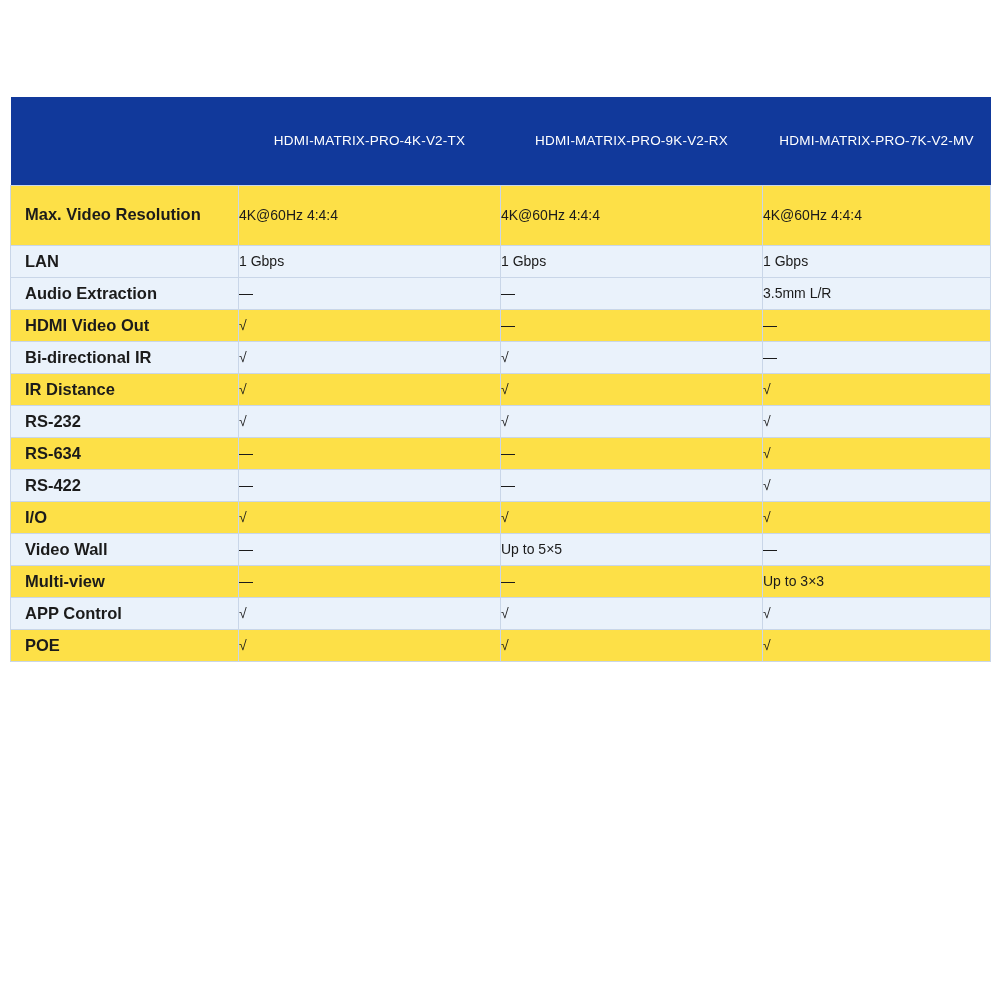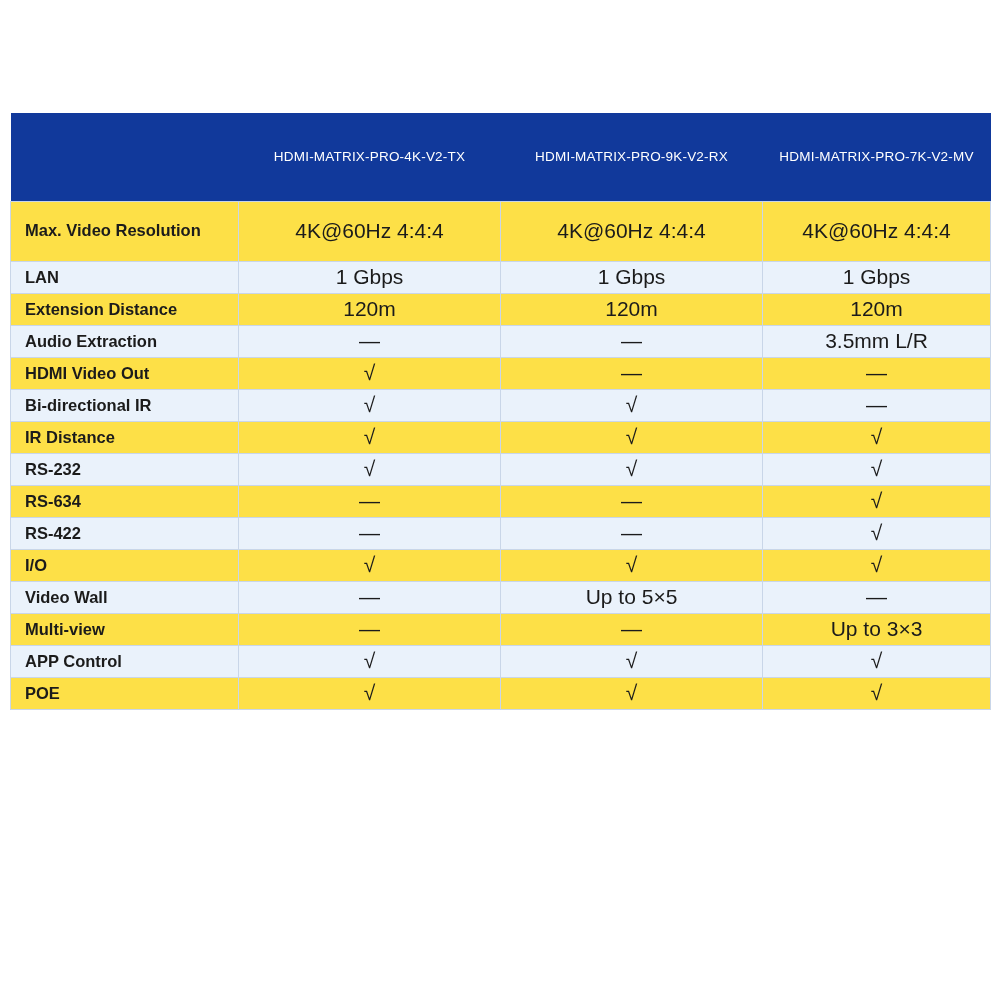--- a/index.html
+++ b/index.html
@@ -16,21 +16,21 @@
   }
   .page {
     position: relative;
     width: 1000px;
     height: 1000px;
     box-sizing: border-box;
   }
   .table-wrap {
     position: absolute;
     left: 10px;
-    top: 113px;
+    top: 97px;
     width: 980px;
   }
   table.spec {
     border-collapse: collapse;
     table-layout: fixed;
     width: 980px;
   }
   table.spec col.c0 { width: 228px; }
   table.spec col.c1 { width: 262px; }
   table.spec col.c2 { width: 262px; }
@@ -62,23 +62,22 @@
   }
   tbody td.label {
     text-align: left;
     padding-left: 14px;
     font-weight: bold;
     font-size: 16.5px;
     color: #1b1b1b;
     line-height: 1.25;
   }
   tbody td.val {
-    text-align: center;
     color: #1b1b1b;
-    font-size: 21px;
+    font-size: 14px;
   }
   tbody tr.alt td {
     background: #eaf2fb;
   }
   tbody tr.plain td {
     background: #fde047;
   }
   tbody tr.tall td {
     height: 60px;
   }
@@ -118,26 +117,20 @@
           <td class="val">4K@60Hz 4:4:4</td>
           <td class="val">4K@60Hz 4:4:4</td>
           <td class="val">4K@60Hz 4:4:4</td>
         </tr>
         <tr class="alt">
           <td class="label">LAN</td>
           <td class="val">1 Gbps</td>
           <td class="val">1 Gbps</td>
           <td class="val">1 Gbps</td>
         </tr>
-        <tr class="plain">
-          <td class="label">Extension Distance</td>
-          <td class="val">120m</td>
-          <td class="val">120m</td>
-          <td class="val">120m</td>
-        </tr>
         <tr class="alt">
           <td class="label">Audio Extraction</td>
           <td class="val dash">—</td>
           <td class="val dash">—</td>
           <td class="val">3.5mm L/R</td>
         </tr>
         <tr class="plain">
           <td class="label">HDMI Video Out</td>
           <td class="val check">√</td>
           <td class="val dash">—</td>

